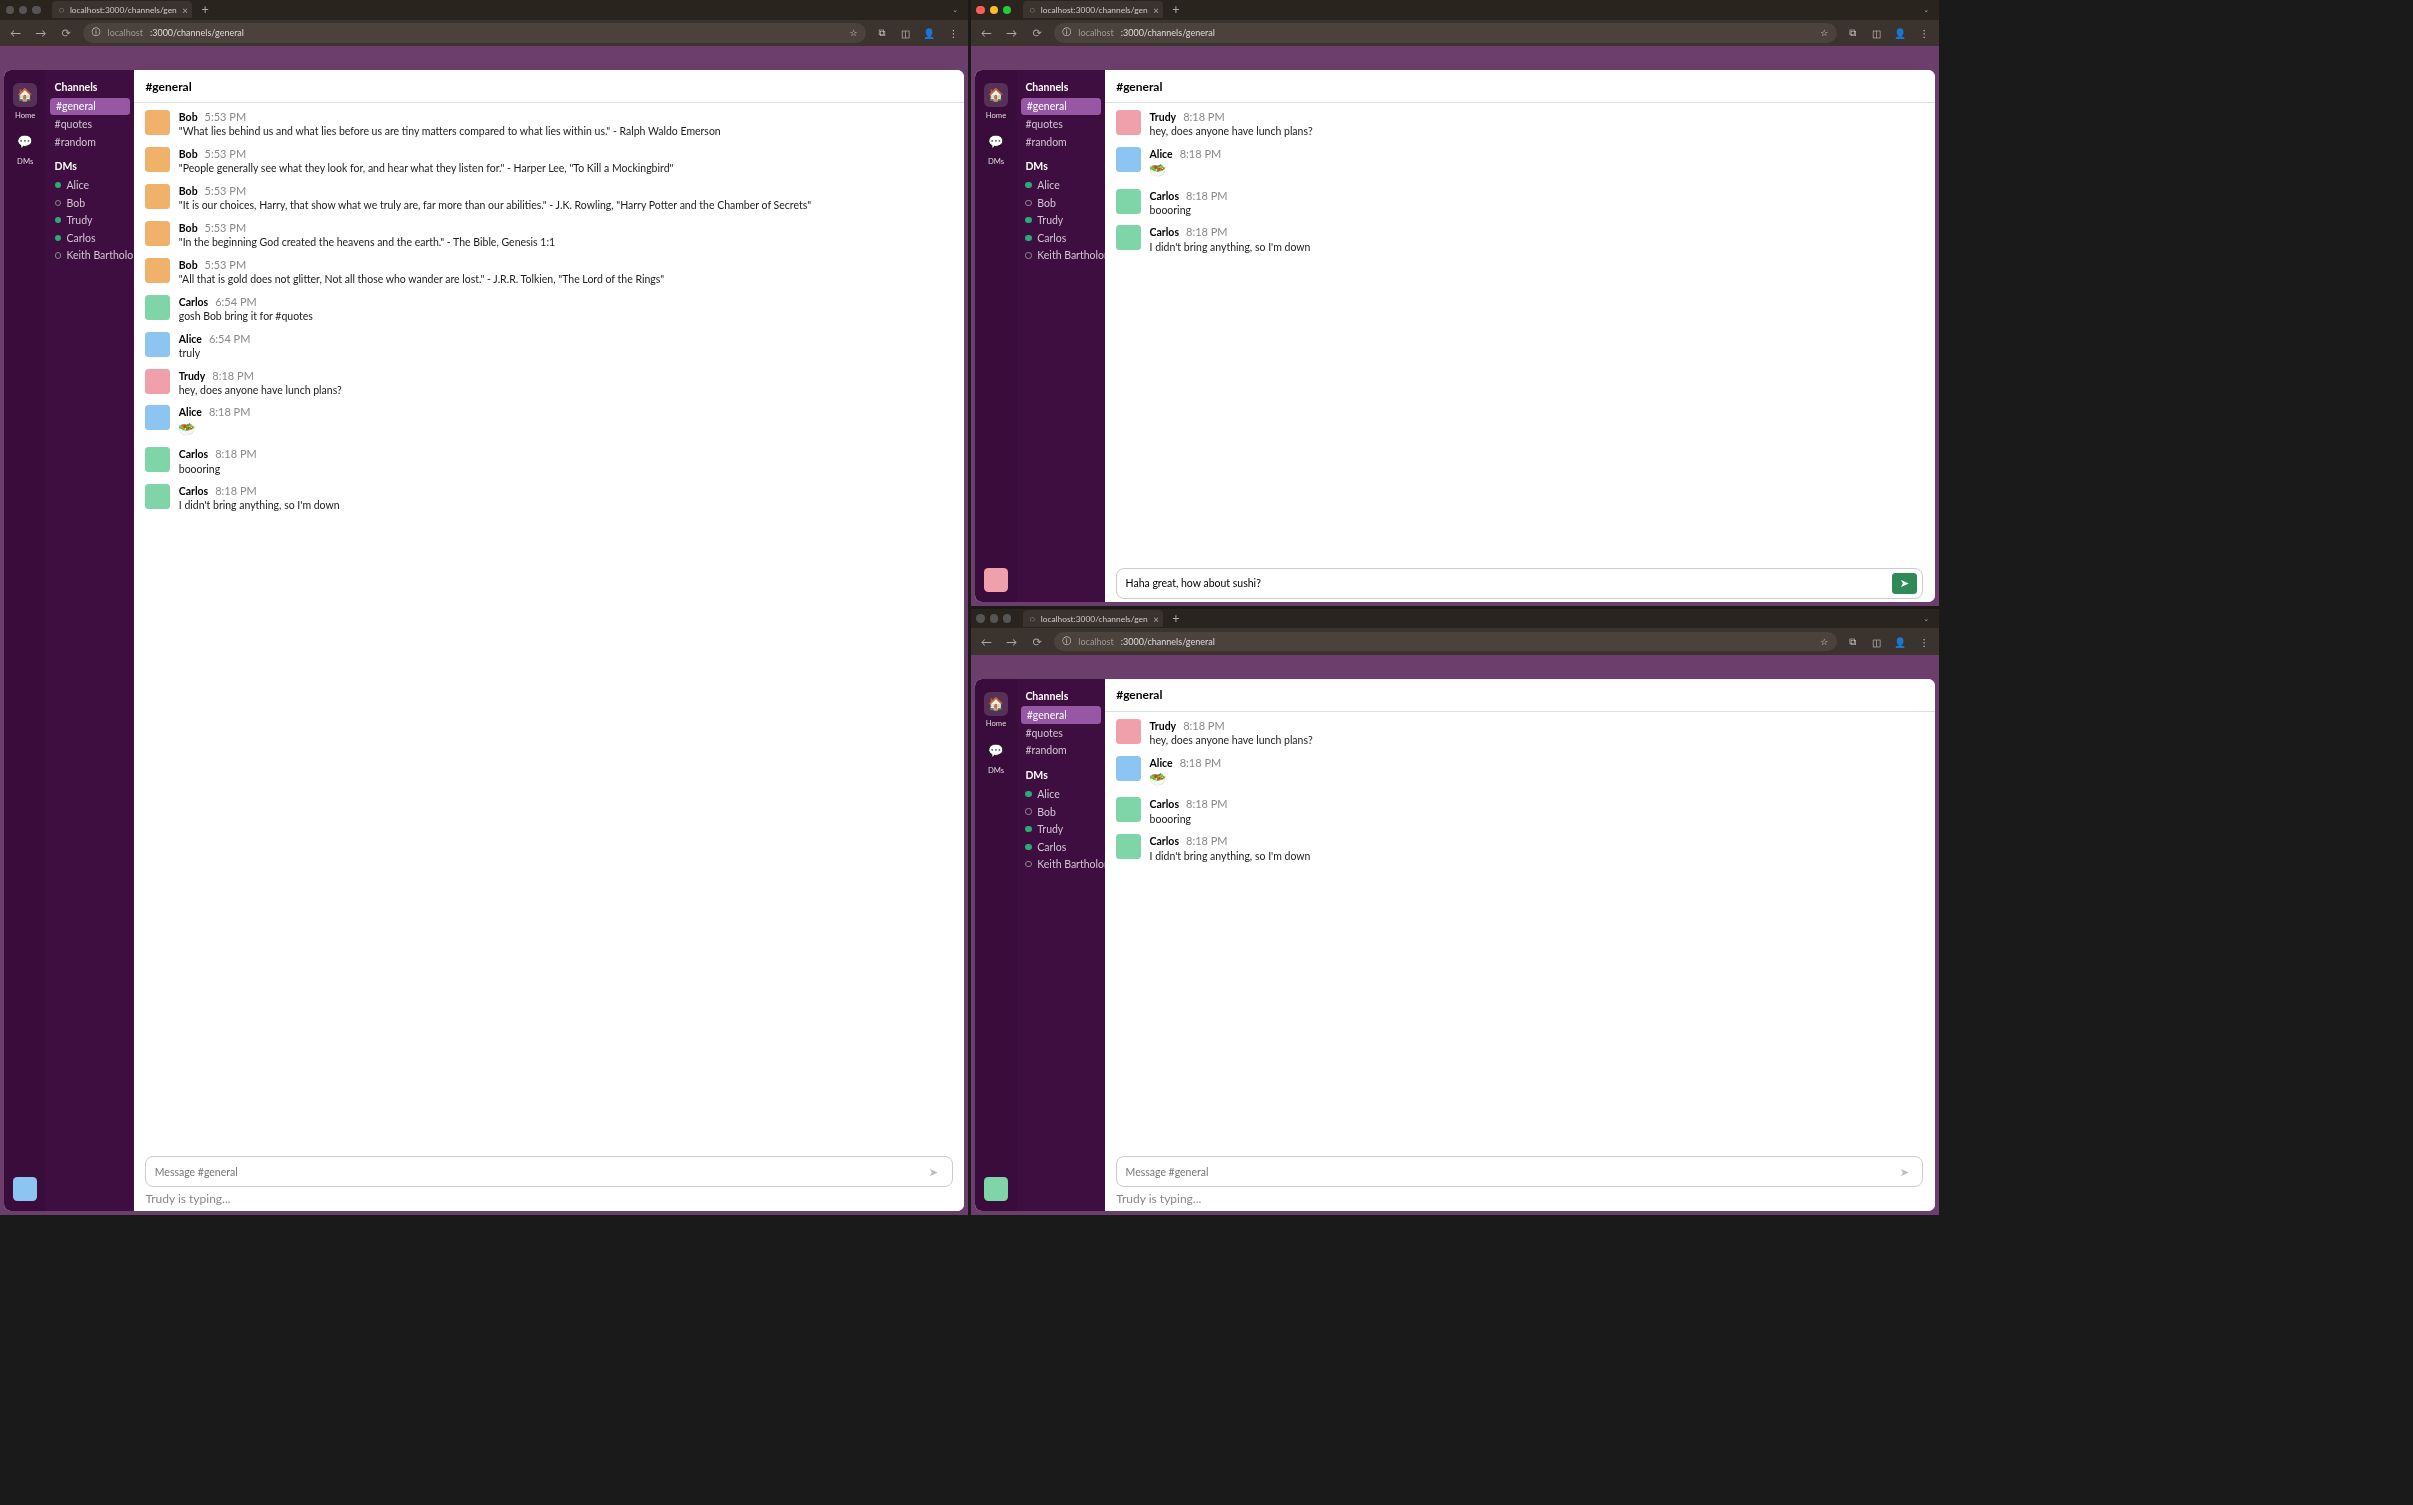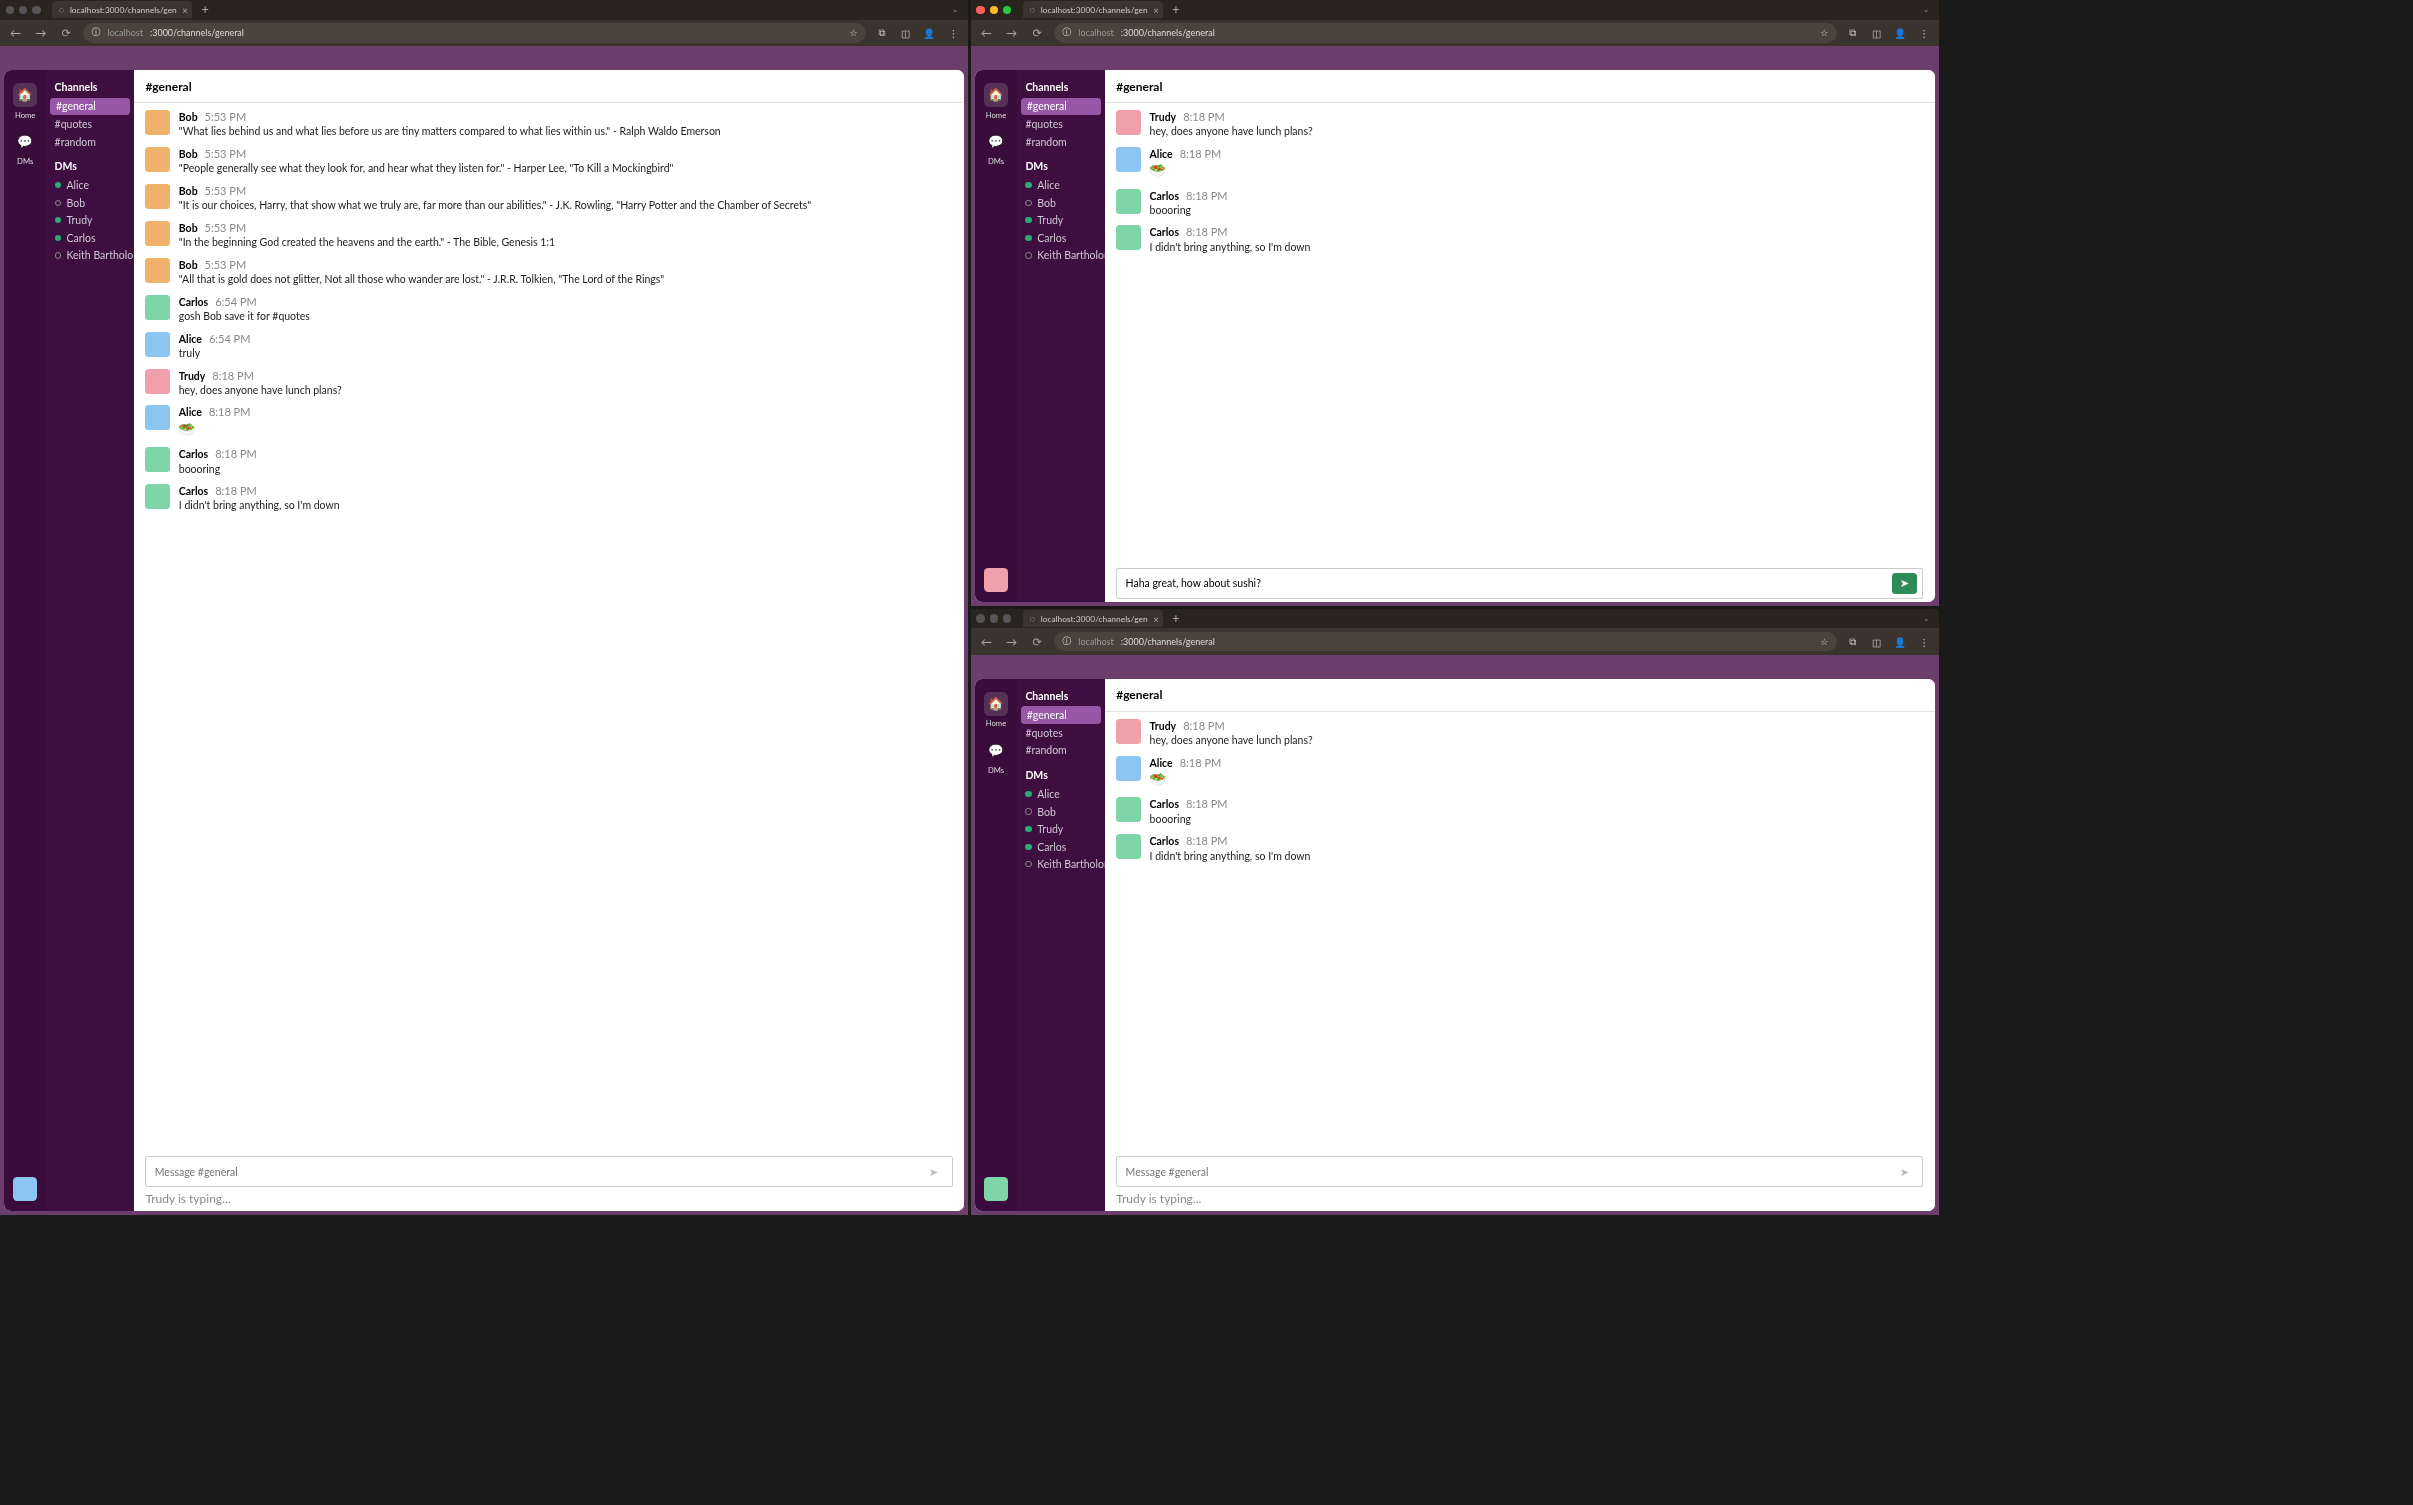--- a/index.html
+++ b/index.html
@@ -46,21 +46,21 @@
 .ch-header{padding:8.4px 11.2px;border-bottom:0.7px solid var(--border);font-weight:700;font-size:12px}
 .messages{flex:1;overflow:hidden;padding:2.8px 0}
 .msg{display:flex;gap:8.4px;padding:4.2px 11.2px}
 .avatar{width:25px;height:25px;border-radius:3.5px;flex:none}
 .mhead{display:flex;align-items:baseline;gap:7px}
 .author{font-weight:700;font-size:10.5px}
 .time{color:var(--muted);font-size:11px}
 .body{font-size:10.5px;color:var(--text);line-height:1.35;margin-top:1.4px}
 .emoji{font-size:14px}
 .composer-wrap{padding:5.6px 11.2px 2.8px}
-.composer{border:0.7px solid #ccc;border-radius:2px;display:flex;align-items:center;padding:4.2px 5.6px}
+.composer{border:0.7px solid #ccc;border-radius:8px;display:flex;align-items:center;padding:4.2px 5.6px}
 .composer input{flex:1;border:none;outline:none;font-size:10.5px;padding:2.8px}
 .send{width:25px;height:21px;border-radius:3.5px;display:flex;align-items:center;justify-content:center;color:#bbb}
 .send.active{background:var(--send);color:#fff}
 .typing{font-size:12px;color:#888;padding:1.4px 11.2px 4.2px}
 
 .c-orange{background:#f0b26b}.c-green{background:#7fd4a8}.c-blue{background:#8cc5f2}.c-pink{background:#f0a0ab}
 </style>
 </head>
 <body>
 
@@ -187,21 +187,21 @@
                 <div class="body">"All that is gold does not glitter, Not all those who wander are lost." - J.R.R. Tolkien, "The Lord of the Rings"</div>
               </div>
             </div>
             <div class="msg">
               <div class="avatar c-green"></div>
               <div style="min-width:0">
                 <div class="mhead">
                   <span class="author">Carlos</span>
                   <span class="time">6:54 PM</span>
                 </div>
-                <div class="body">gosh Bob save it for #quotes</div>
+                <div class="body">gosh Bob bring it for #quotes</div>
               </div>
             </div>
             <div class="msg">
               <div class="avatar c-blue"></div>
               <div style="min-width:0">
                 <div class="mhead">
                   <span class="author">Alice</span>
                   <span class="time">6:54 PM</span>
                 </div>
                 <div class="body">truly</div>

